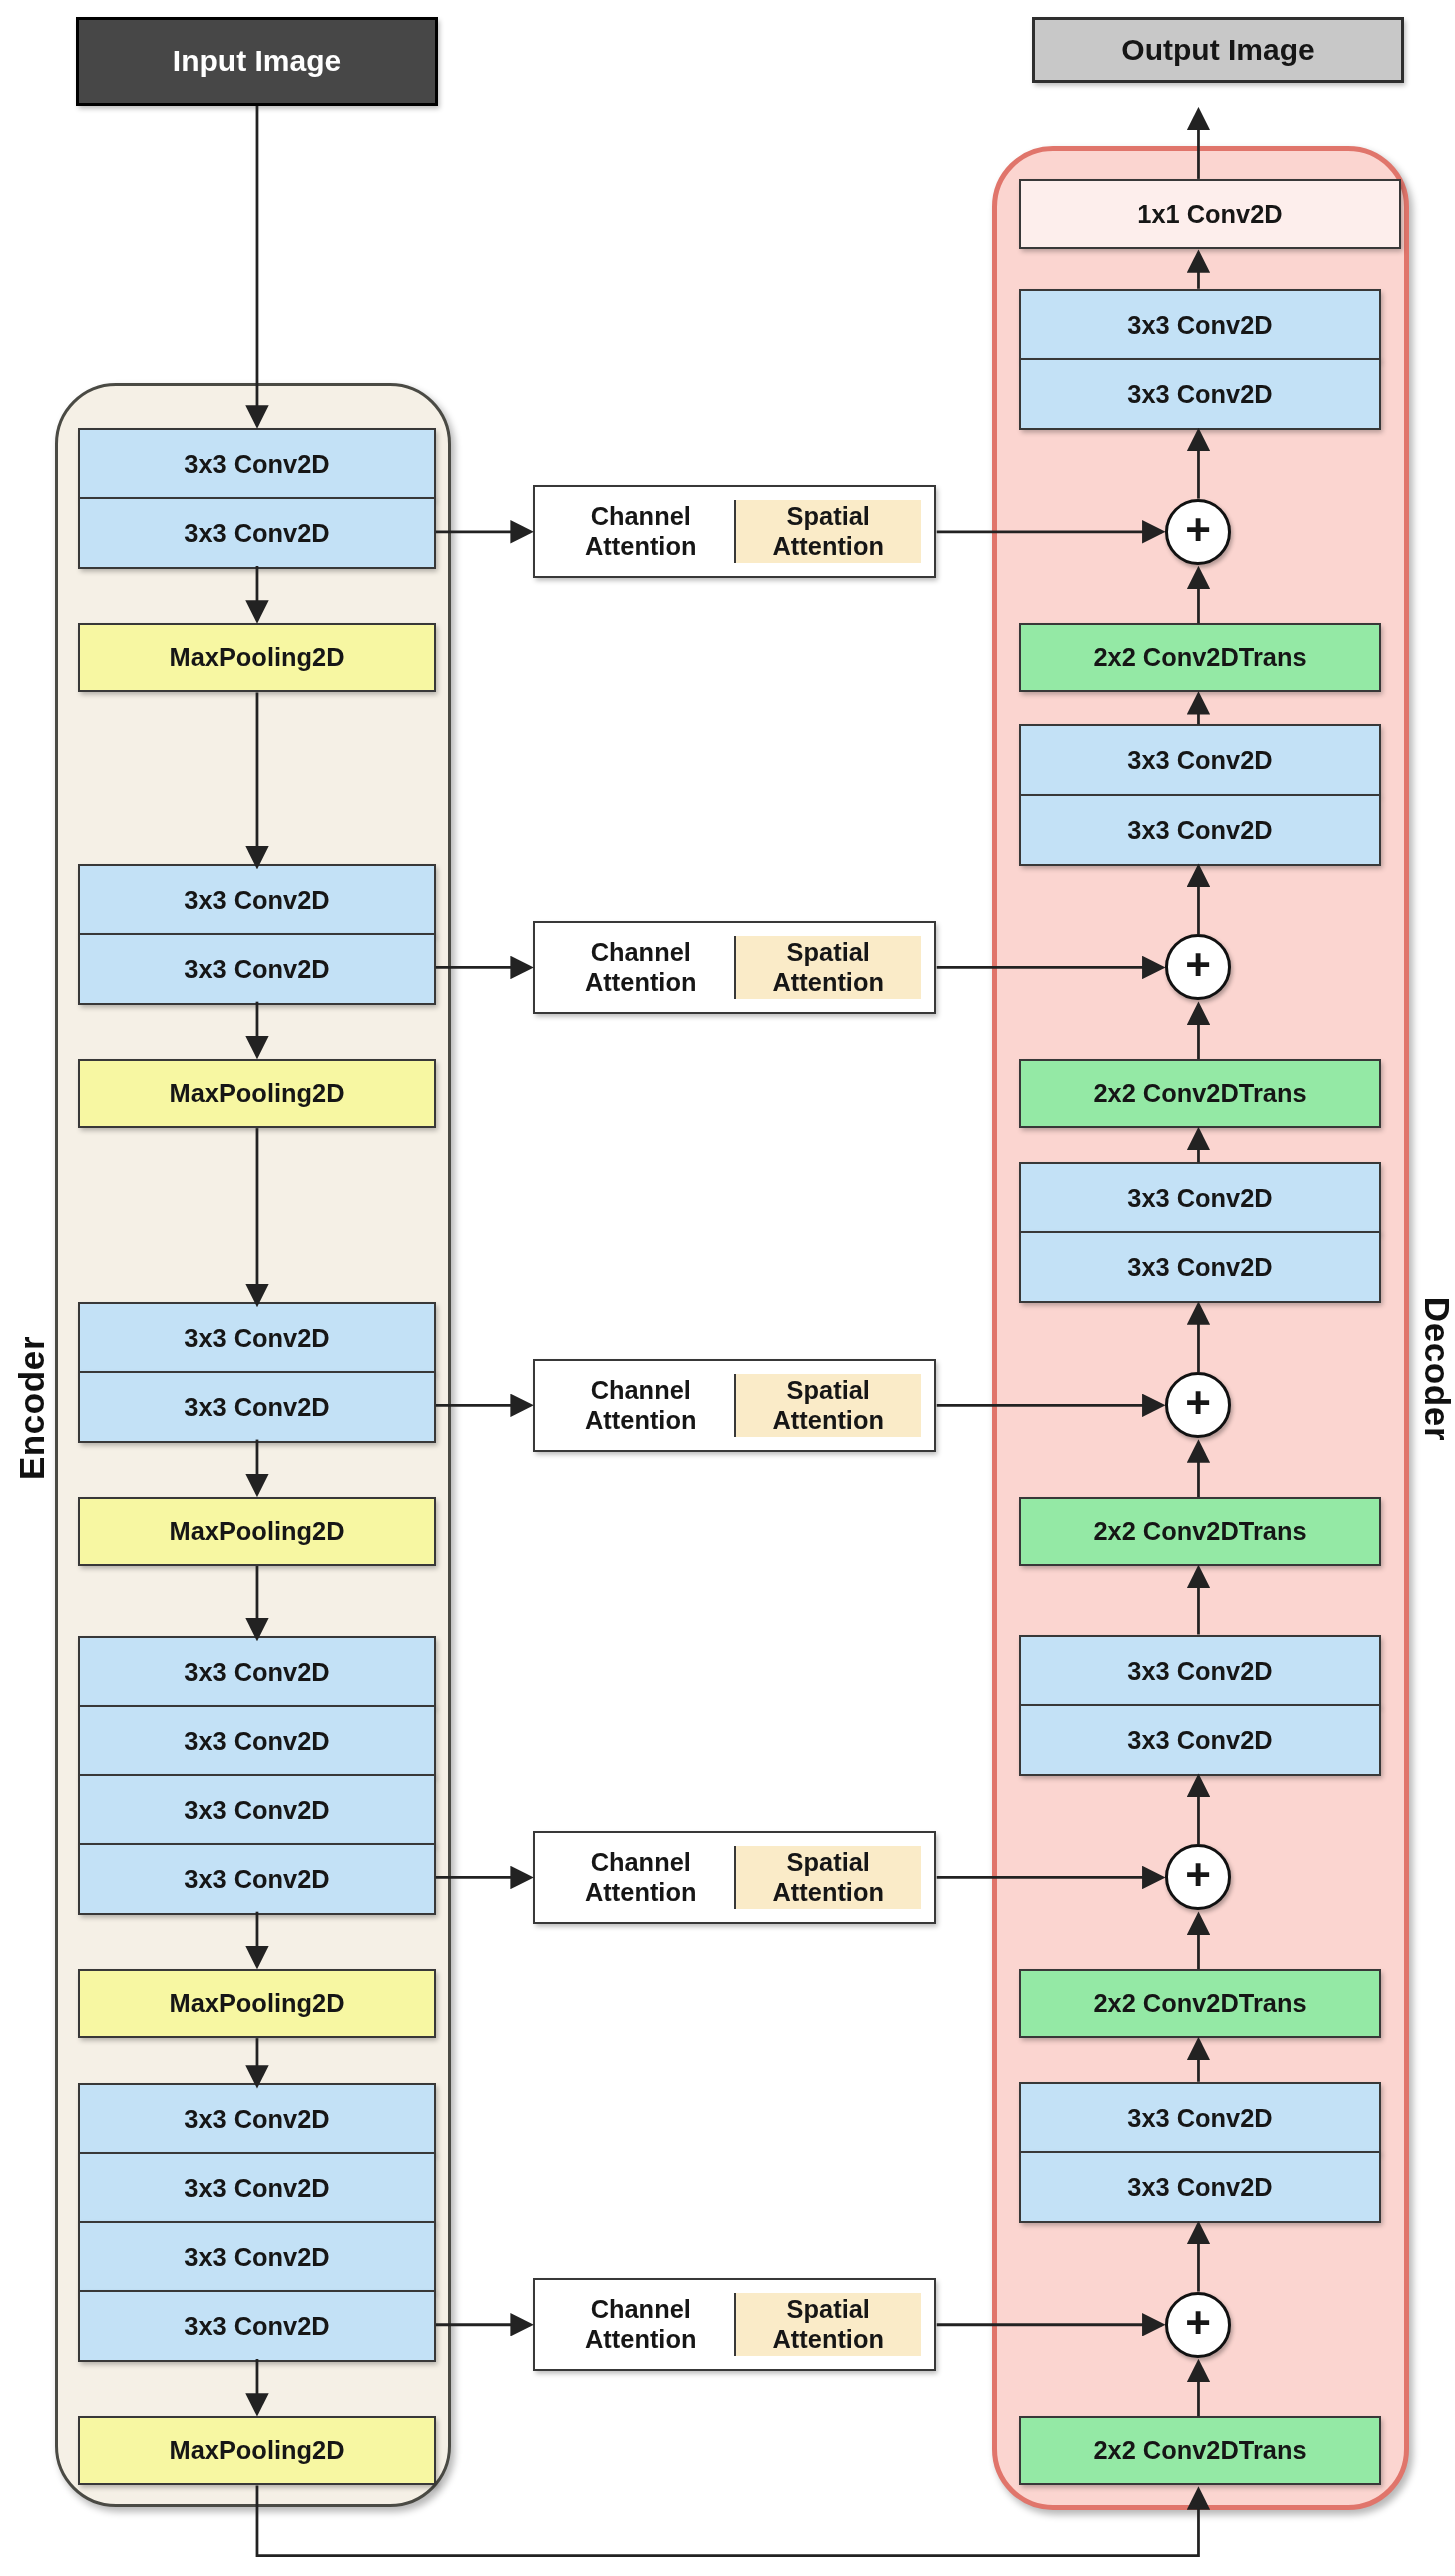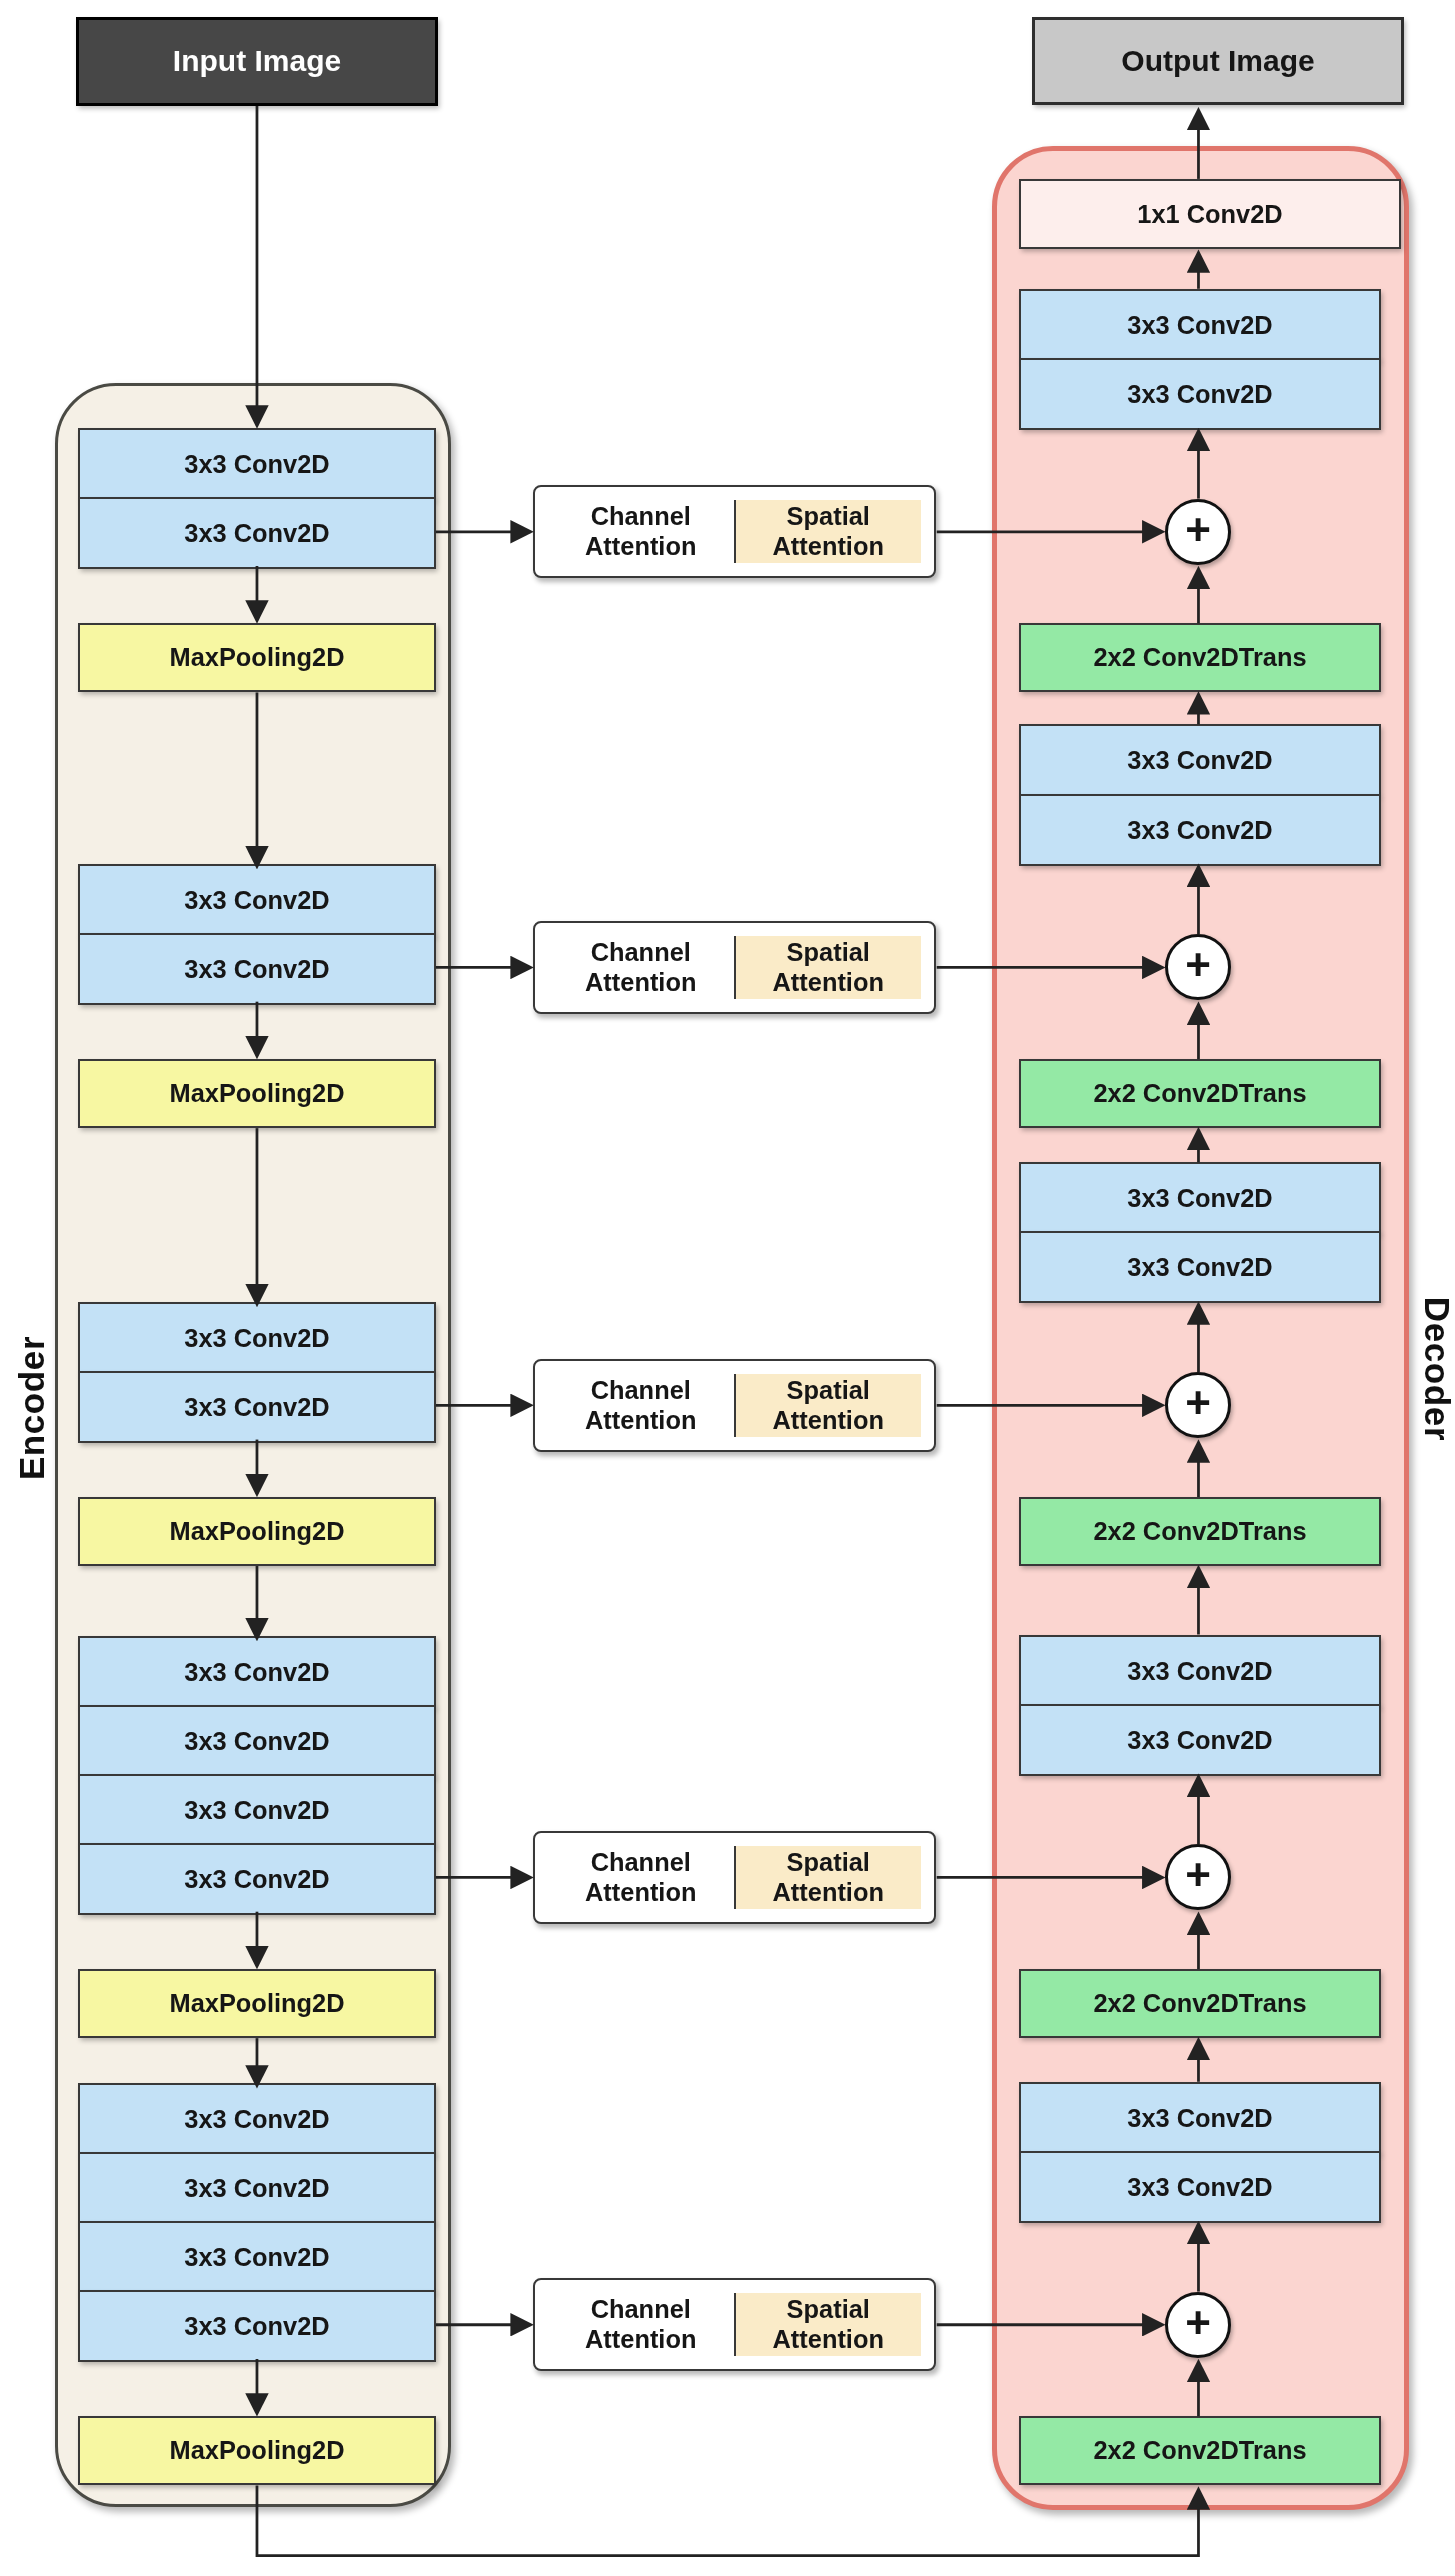--- a/index.html
+++ b/index.html
@@ -30,21 +30,20 @@
     box-shadow:2.2px 3.3px 5px rgba(0,0,0,0.28);
     z-index:3;
   }
   .io-box{
     font-size:30px;
     border-width:3.3px;
   }
   .att-wrap{
     padding:13px;
     z-index:3;
-    border-radius:8px;
   }
   .att-cell{
     flex:1 1 50%;
     height:100%;
     display:flex;
     flex-direction:column;
     align-items:center;
     justify-content:center;
     line-height:1.16;
   }
@@ -79,21 +78,21 @@
 
 <div class="canvas">
 
   <div class="panel" id="encoder-panel" style="left: 55px; top: 383px; width: 396px; height: 2124px; background: rgb(245, 240, 230); border: 3.3px solid rgb(74, 74, 68);"></div>
   <div class="panel" id="decoder-panel" style="left: 992px; top: 146px; width: 417px; height: 2364px; background: rgb(251, 213, 208); border: 5px solid rgb(224, 117, 107);"></div>
 
   <div class="vlabel" style="left:32px;top:1408px;transform:translate(-50%,-50%) rotate(-90deg);">Encoder</div>
   <div class="vlabel" style="left:1437px;top:1369px;transform:translate(-50%,-50%) rotate(90deg);">Decoder</div>
 
   <div class="box io-box" id="input-node" style="left: 76px; top: 16.6px; width: 362px; height: 89px; border-color: rgb(0, 0, 0); background: rgb(71, 71, 71); color: rgb(255, 255, 255);">Input Image</div>
-  <div class="box io-box" id="output-node" style="left: 1032px; top: 16.6px; width: 372px; height: 88px; border-color: rgb(46, 46, 46); background: rgb(200, 200, 200);">Output Image</div>
+  <div class="box io-box" id="output-node" style="left: 1032px; top: 16.6px; width: 372px; height: 66px; border-color: rgb(46, 46, 46); background: rgb(200, 200, 200);">Output Image</div>
 
   <div class="box" id="one-by-one" style="left: 1019px; top: 179px; width: 382px; height: 70px; background: rgb(253, 238, 236);">1x1 Conv2D</div>
 
   <div id="nodes">
       <div class="box" style="left: 78px; top: 428px; width: 358px; height: 72px; background: rgb(195, 225, 246);">3x3 Conv2D</div>
       <div class="box" style="left: 78px; top: 497px; width: 358px; height: 72px; background: rgb(195, 225, 246);">3x3 Conv2D</div>
       <div class="box" style="left: 78px; top: 623px; width: 358px; height: 69px; background: rgb(247, 247, 162);">MaxPooling2D</div>
       <div class="box att-wrap" style="left: 533px; top: 485px; width: 403px; height: 93px; background: rgb(255, 255, 255);">
         <div class="att-cell" style="background:#ffffff">
           <div>Channel</div>

